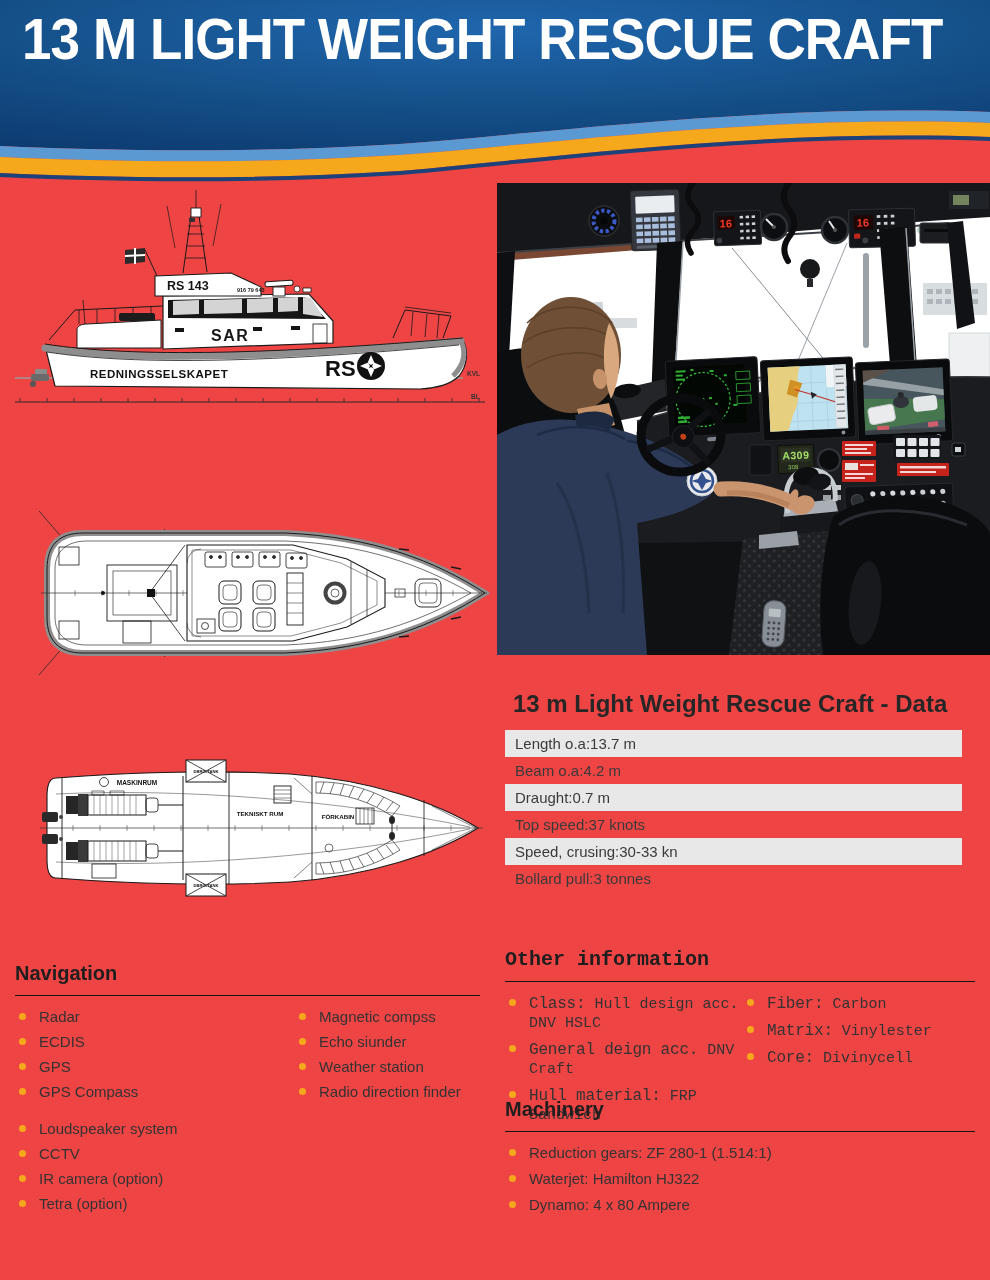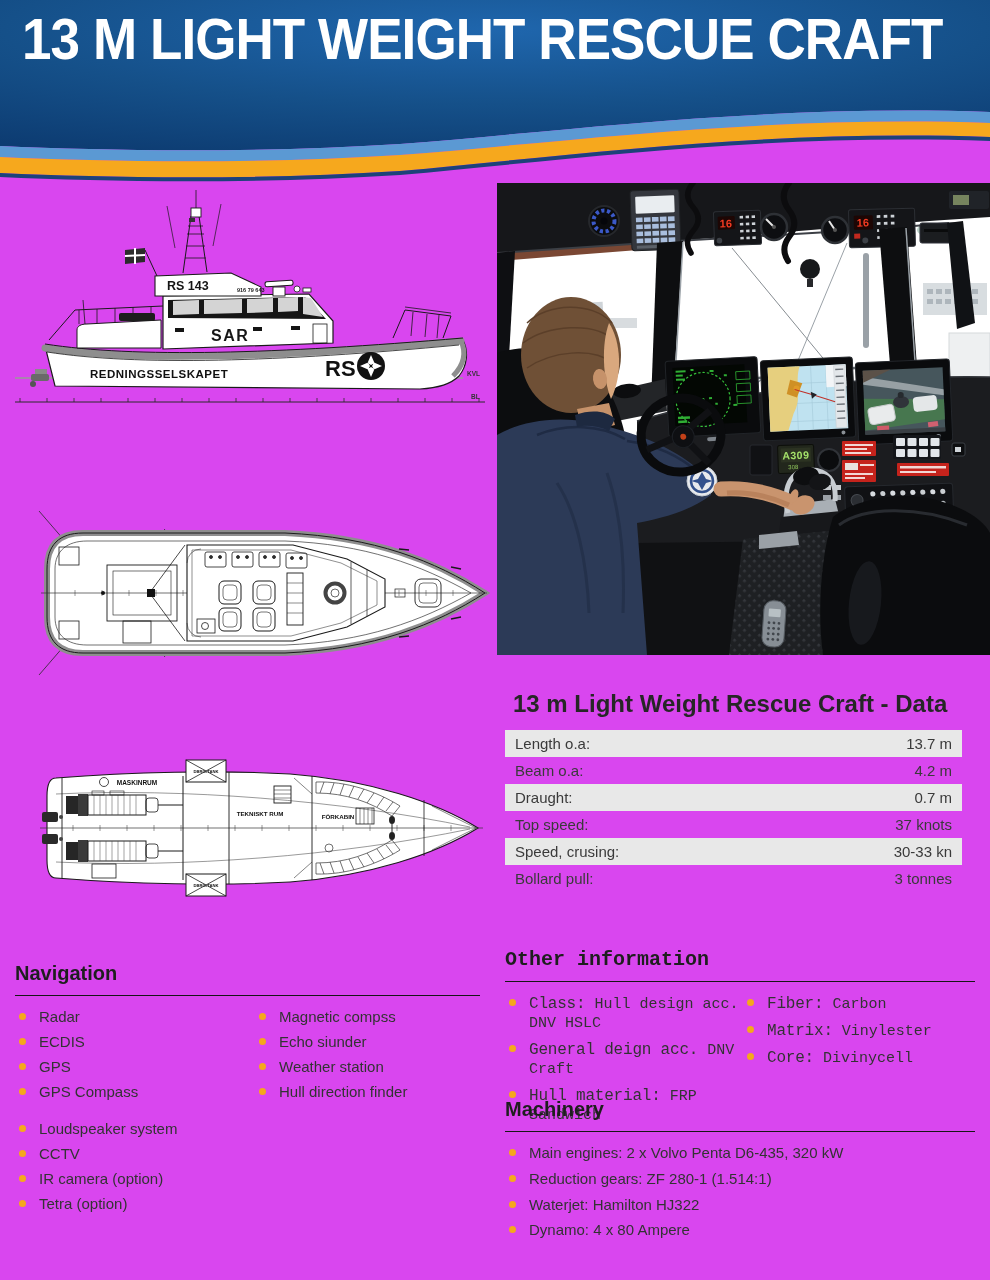--- a/index.html
+++ b/index.html
@@ -1,39 +1,39 @@
 <!DOCTYPE html>
 <html><head>
 <meta charset="utf-8">
 <style>
   html,body{margin:0;padding:0;background:#fff;}
-  .page{position:relative;width:990px;height:1280px;background:#d946ef;overflow:hidden;
+  .page{position:relative;width:990px;height:1280px;background:#ef4444;overflow:hidden;
         font-family:"Liberation Sans",sans-serif;color:#333;}
   
   .hdr{position:absolute;left:0;top:0;width:990px;height:185px;}
   .hdr svg{position:absolute;left:0;top:0;}
   .hdr h1{position:absolute;left:22px;top:6px;margin:0;color:#fff;font-size:57px;font-weight:800;
           letter-spacing:-1px;white-space:nowrap;transform:scaleX(.93);transform-origin:left top;}
   
   .abs{position:absolute;}
   
   .data-panel{position:absolute;left:505px;top:690px;width:457px;}
   .data-panel h2{margin:0 0 12px 8px;font-size:24px;font-weight:bold;color:#262626;}
-  .drow{display:flex;justify-content:space-between;align-items:center;height:27px;
+  .drow{display:flex;align-items:center;height:27px;
         padding:0 10px;font-size:15px;color:#3a3a3a;}
   .drow:nth-child(odd){background:#e8e8e8;}
   
   .section{position:absolute;}
   .section h3{margin:0 0 12px 0;font-size:20px;font-weight:bold;color:#1e1e1e;
               padding-bottom:10px;border-bottom:1.5px solid #161616;}
   .blist{display:grid;margin:0;padding:0;}
   .blist ul{list-style:none;margin:0;padding:0 0 0 4px;}
   .blist li{display:flex;gap:13px;font-size:15px;color:#333;margin-bottom:6.4px;line-height:1.25;}
   .dot{width:7px;height:7px;border-radius:50%;background:#f5a81c;margin-top:5px;flex-shrink:0;}
-  .cols2-nav{grid-template-columns:240px 1fr;}
+  .cols2-nav{grid-template-columns:240px 1fr;gap:40px;}
   .cols2-oth{grid-template-columns:238px 1fr;}
   .lbl{font-size:16px;letter-spacing:-0.2px;}
   .val{font-size:15px;}
   .mach li{margin-bottom:7px;}
   text{font-family:"Liberation Sans",sans-serif;}
 </style>
 </head>
 <body>
 
 <div class="page">
@@ -838,21 +838,21 @@
         <li>
             <span class="dot"></span>
             <span>Echo siunder</span>
           </li>
         <li>
             <span class="dot"></span>
             <span>Weather station</span>
           </li>
         <li>
             <span class="dot"></span>
-            <span>Hull direction finder</span>
+            <span>Radio direction finder</span>
           </li>
       </ul>
     </div>
   </section>
 
   <section class="section" style="left:15px;top:1120px;width:465px;">
     <div class="blist cols2-nav">
       <ul>
         <li>
             <span class="dot"></span>
@@ -907,24 +907,20 @@
       </ul>
     </div>
   </section>
 
   <section class="section" style="left:505px;top:1098px;width:470px;">
     <h3>Machinery</h3>
     <div class="blist">
       <ul class="mach">
         <li>
             <span class="dot"></span>
-            <span>Main engines: 2 x Volvo Penta D6-435, 320 kW</span>
-          </li>
-        <li>
-            <span class="dot"></span>
             <span>Reduction gears: ZF 280-1 (1.514:1)</span>
           </li>
         <li>
             <span class="dot"></span>
             <span>Waterjet: Hamilton HJ322</span>
           </li>
         <li>
             <span class="dot"></span>
             <span>Dynamo: 4 x 80 Ampere</span>
           </li>

